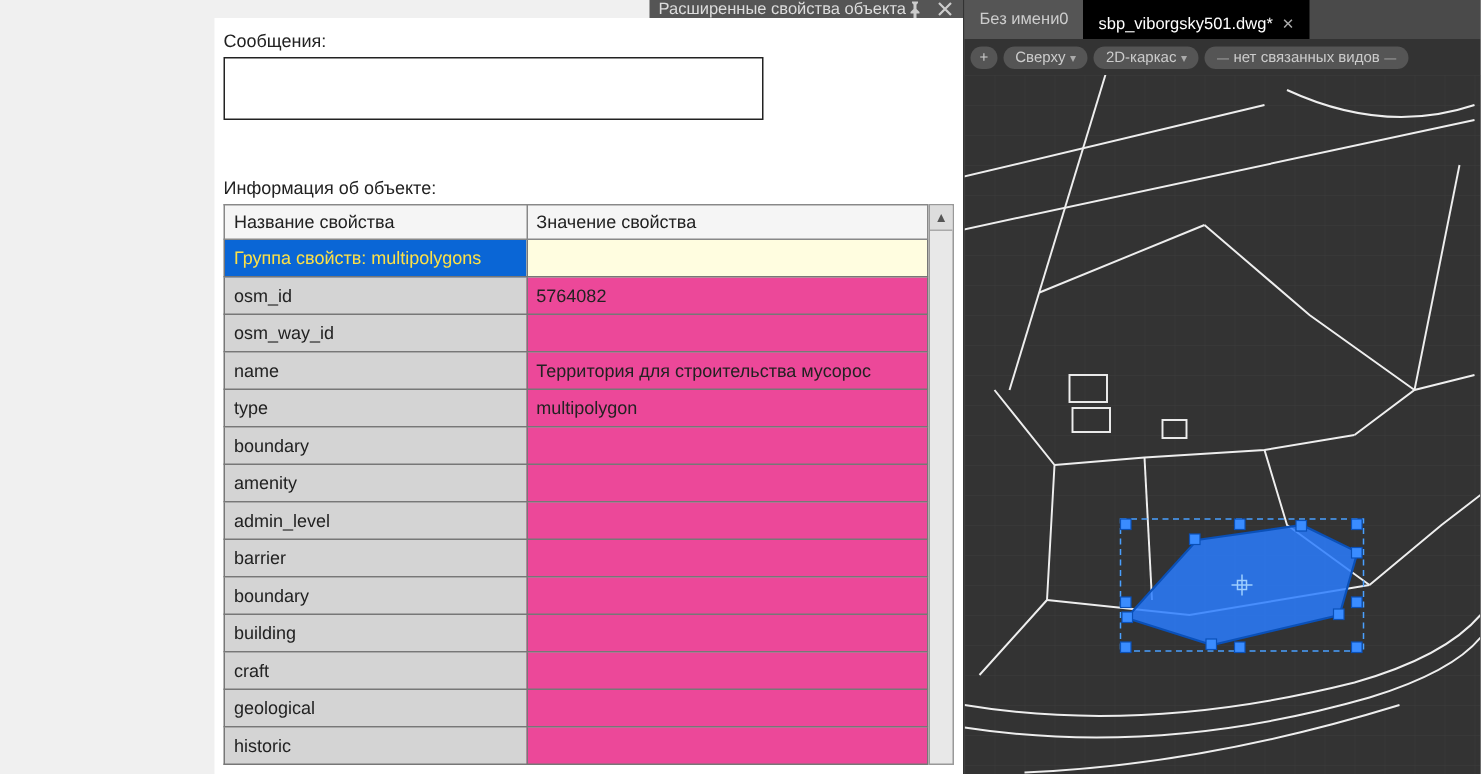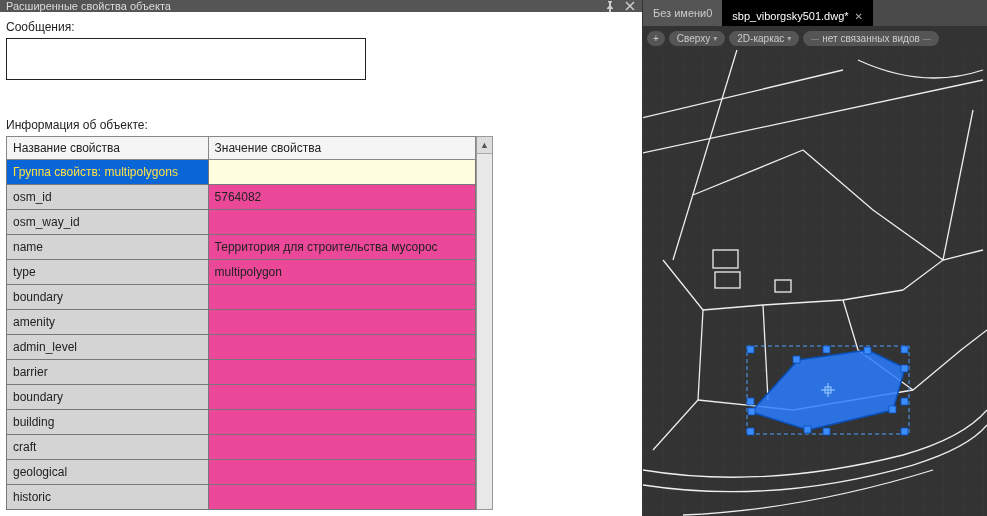--- a/index.html
+++ b/index.html
@@ -12,20 +12,21 @@
   overflow: hidden;
   display: flex;
 }
 .left-panel {
   width: 643px;
   height: 516px;
   background: #f0f0f0;
   display: flex;
   flex-direction: column;
   border-right: 1px solid #333;
+  align-items: flex-end;
 }
 .panel-title-bar {
   height: 20px;
   background: #555555;
   color: #ddd;
   display: flex;
   align-items: center;
   padding: 0 6px;
   font-size: 11px;
 }

